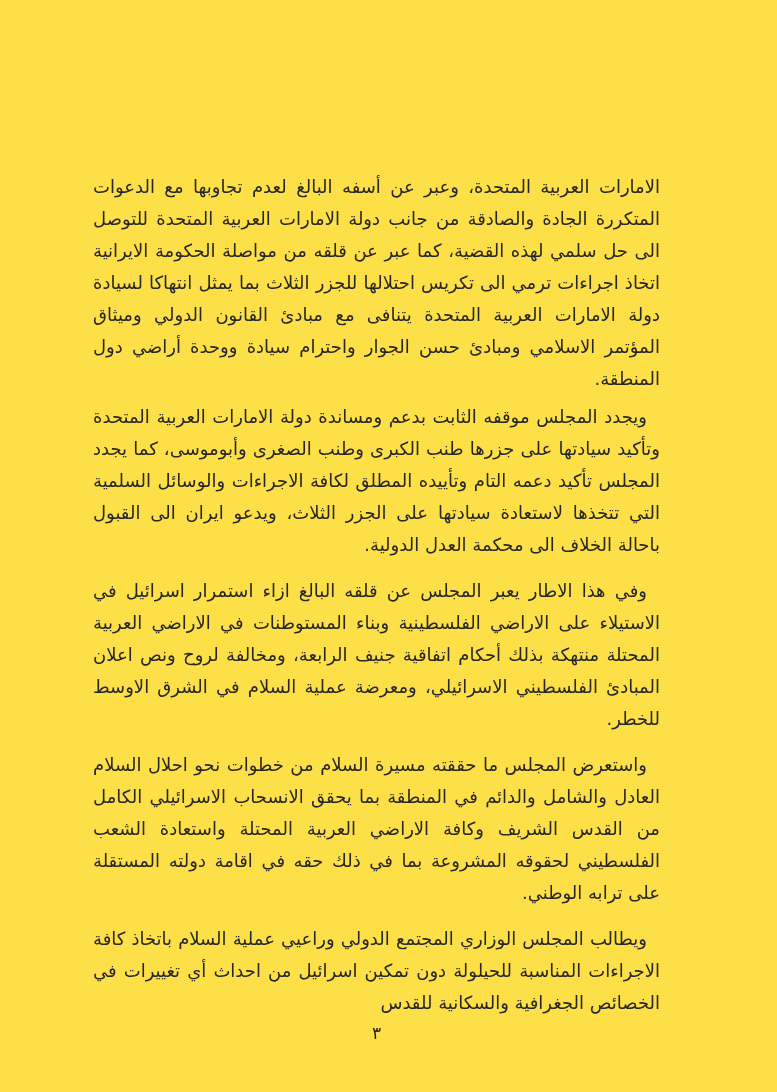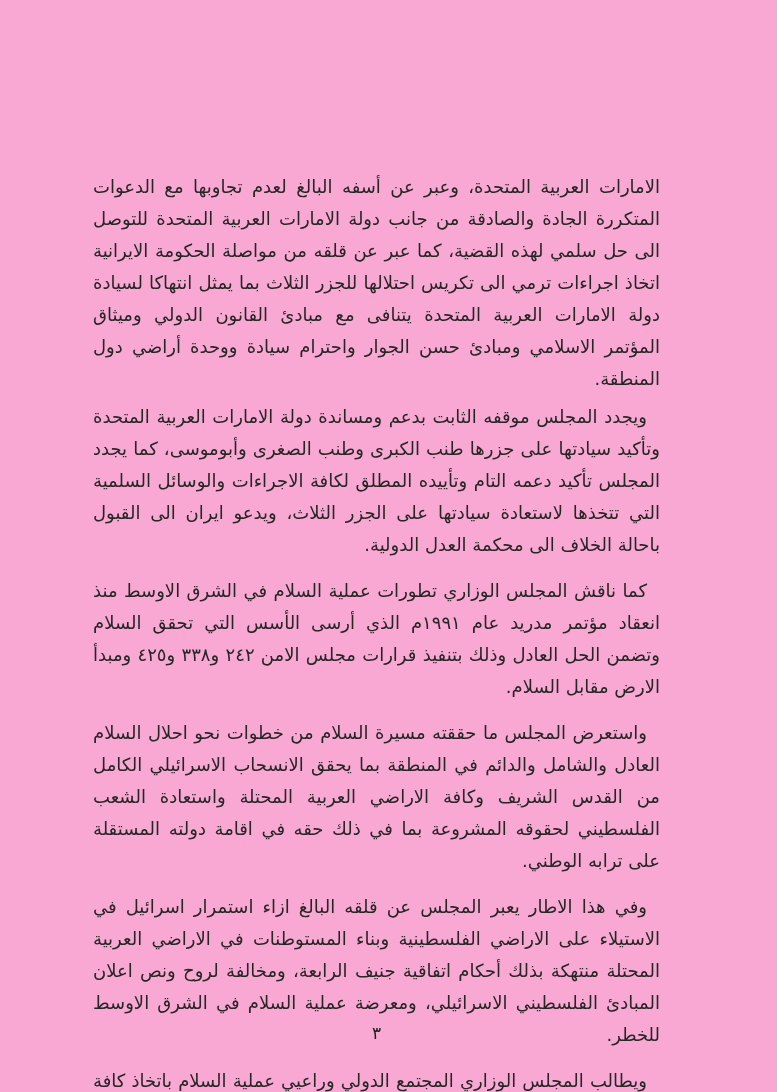--- a/index.html
+++ b/index.html
@@ -10,21 +10,21 @@
     width: 777px;
     height: 1092px;
     background: #ffffff;
     position: relative;
     overflow: hidden;
     font-family: "DejaVu Sans", sans-serif;
   }
   .sheet {
     position: absolute;
     inset: 0;
-    background: #f9a8d4;
+    background: #fde047;
   }
   .text-block {
     position: absolute;
     top: 171px;
     right: 117px;
     width: 567px;
     direction: rtl;
     unicode-bidi: embed;
     text-align: justify;
     color: #262626;
@@ -58,21 +58,20 @@
   }
 </style>
 </head>
 <body>
 
 <div class="sheet">
 
   <div class="text-block">
     <p class="para first">الامارات العربية المتحدة، وعبر عن أسفه البالغ لعدم تجاوبها مع الدعوات المتكررة الجادة والصادقة من جانب دولة الامارات العربية المتحدة للتوصل الى حل سلمي لهذه القضية، كما عبر عن قلقه من مواصلة الحكومة الايرانية اتخاذ اجراءات ترمي الى تكريس احتلالها للجزر الثلاث بما يمثل انتهاكا لسيادة دولة الامارات العربية المتحدة يتنافى مع مبادئ القانون الدولي وميثاق المؤتمر الاسلامي ومبادئ حسن الجوار واحترام سيادة ووحدة أراضي دول المنطقة.</p>
     <p class="para tight">ويجدد المجلس موقفه الثابت بدعم ومساندة دولة الامارات العربية المتحدة وتأكيد سيادتها على جزرها طنب الكبرى وطنب الصغرى وأبوموسى، كما يجدد المجلس تأكيد دعمه التام وتأييده المطلق لكافة الاجراءات والوسائل السلمية التي تتخذها لاستعادة سيادتها على الجزر الثلاث، ويدعو ايران الى القبول باحالة الخلاف الى محكمة العدل الدولية.</p>
-    <p class="para">كما ناقش المجلس الوزاري تطورات عملية السلام في الشرق الاوسط منذ انعقاد مؤتمر مدريد عام ١٩٩١م الذي أرسى الأسس التي تحقق السلام وتضمن الحل العادل وذلك بتنفيذ قرارات مجلس الامن ٢٤٢ و٣٣٨ و٤٢٥ ومبدأ الارض مقابل السلام.</p>
+    <p class="para">وفي هذا الاطار يعبر المجلس عن قلقه البالغ ازاء استمرار اسرائيل في الاستيلاء على الاراضي الفلسطينية وبناء المستوطنات في الاراضي العربية المحتلة منتهكة بذلك أحكام اتفاقية جنيف الرابعة، ومخالفة لروح ونص اعلان المبادئ الفلسطيني الاسرائيلي، ومعرضة عملية السلام في الشرق الاوسط للخطر.</p>
     <p class="para">واستعرض المجلس ما حققته مسيرة السلام من خطوات نحو احلال السلام العادل والشامل والدائم في المنطقة بما يحقق الانسحاب الاسرائيلي الكامل من القدس الشريف وكافة الاراضي العربية المحتلة واستعادة الشعب الفلسطيني لحقوقه المشروعة بما في ذلك حقه في اقامة دولته المستقلة على ترابه الوطني.</p>
-    <p class="para">وفي هذا الاطار يعبر المجلس عن قلقه البالغ ازاء استمرار اسرائيل في الاستيلاء على الاراضي الفلسطينية وبناء المستوطنات في الاراضي العربية المحتلة منتهكة بذلك أحكام اتفاقية جنيف الرابعة، ومخالفة لروح ونص اعلان المبادئ الفلسطيني الاسرائيلي، ومعرضة عملية السلام في الشرق الاوسط للخطر.</p>
     <p class="para">ويطالب المجلس الوزاري المجتمع الدولي وراعيي عملية السلام باتخاذ كافة الاجراءات المناسبة للحيلولة دون تمكين اسرائيل من احداث أي تغييرات في الخصائص الجغرافية والسكانية للقدس</p>
   </div>
 
   <div class="page-number">٣</div>
 
 </div>
 
 </body></html>

